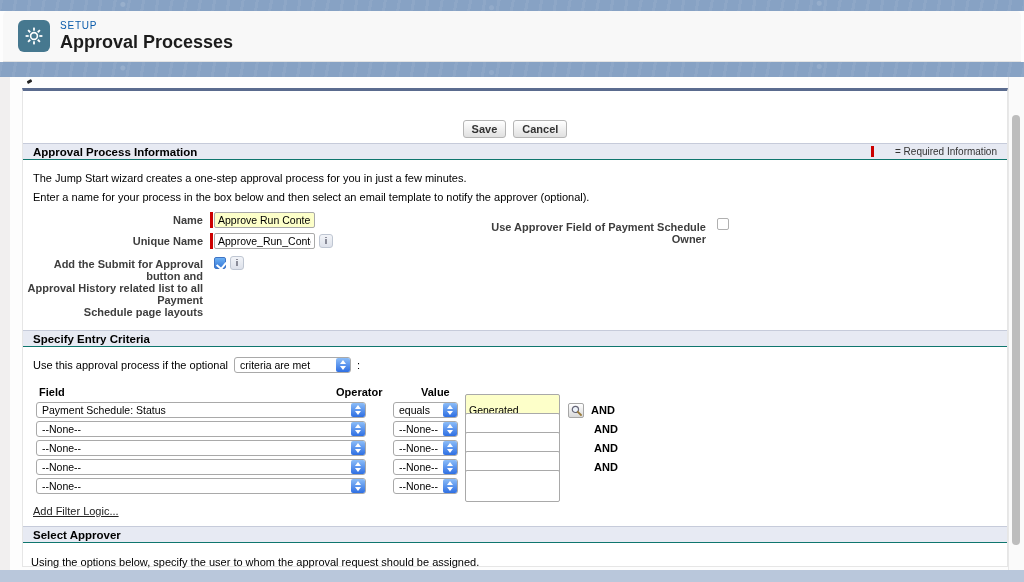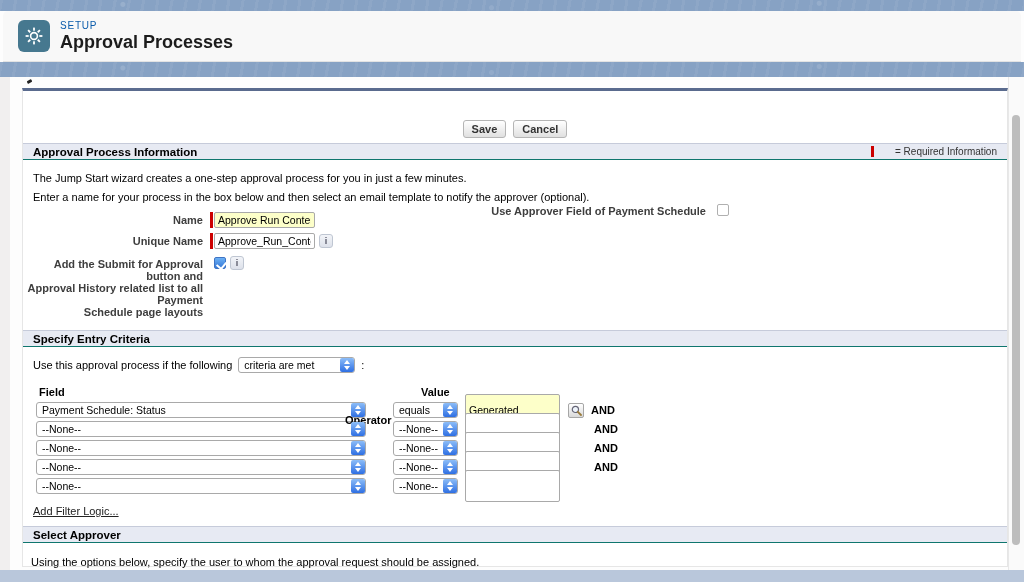--- a/index.html
+++ b/index.html
@@ -64,40 +64,40 @@
   .lookup { width:16px; height:15px; margin-left:3px; background:linear-gradient(#ffffff,#d9d9d9);
     border:1px solid #a6a6a6; border-radius:2px; display:inline-flex; align-items:center;
     justify-content:center; cursor:pointer; }
   .cb { width:12px; height:12px; border:1px solid #b0b0b0; border-radius:2px; background:#fff;
     display:inline-block; cursor:pointer; }
   .cb.checked { background:linear-gradient(#6db1f5,#3477d6); border-color:#3f74c4; position:relative; }
   .cb.checked::after { content:""; position:absolute; left:2.5px; top:1.5px; width:5px; height:7px;
     border:solid #fff; border-width:0 2px 2px 0; transform:rotate(40deg); }
 
   .right-col { position:absolute; left:425px; top:112px; display:flex; }
-  .right-col .flabel { width:258px; }
+  .right-col .flabel { width:258px;margin-top:16px; }
 
   
   .sel { display:flex; align-items:center; background:#fff; border:1px solid #a9a9a9;
     border-radius:3px; height:16px; font-size:10.5px; cursor:pointer; }
   .sel .sel-txt { flex:1; padding-left:5px; white-space:nowrap; overflow:hidden; }
   .stepper { width:14px; align-self:stretch; border-radius:2px;
     background:linear-gradient(#8cbdf8,#2e6fe3); position:relative; margin:0; }
   .stepper::before,.stepper::after { content:""; position:absolute; left:4px;
     border-left:3px solid transparent; border-right:3px solid transparent; }
   .stepper::before { top:2px; border-bottom:4px solid #fff; }
   .stepper::after { bottom:2px; border-top:4px solid #fff; }
 
   
   .crit-intro { display:flex; align-items:center; margin:10px 0 0 10px; }
   .crit-sel { width:117px; margin-left:6px; }
   .colon { margin-left:6px; }
   .crit-headers { position:relative; height:13px; margin-top:13px; font-weight:bold;text-decoration:underline; }
   .crit-headers span { position:absolute; top:0; }
-  .ch-field { left:16px; } .ch-op { left:322px;margin-top:28px; } .ch-val { left:398px; }
+  .ch-field { left:16px; } .ch-op { left:313px; } .ch-val { left:398px; }
   .crit-row { display:flex; align-items:center; margin-top:3px; height:16px; }
   .fsel { width:330px; margin-left:13px; }
   .osel { width:65px; margin-left:27px; }
   .vinput { width:95px; height:32px; margin-left:7px; border:1px solid #a9a9a9; border-radius:2px;
     font-family:"Liberation Sans",sans-serif; font-size:10.5px; padding:0 3px; background:#fff; }
   .vinput.hl { background:#fdffc9; }
   .crit-row .lookup { margin-left:8px; }
   .lookup-ph { width:19px; margin-left:8px; display:inline-block; }
   .conj { margin-left:7px; font-weight:bold; font-size:11px; }
 
@@ -188,32 +188,33 @@
       </div>
       <div class="fctl" style="margin-left:11px;">
         <span class="cb checked"></span>
         <span class="info-badge">i</span>
       </div>
     </div>
 
     <div class="right-col">
       <div class="flabel">
         <div>Use Approver Field of Payment Schedule</div>
+        <div>Owner</div>
       </div>
       <div class="fctl" style="margin-left:11px;">
         <span class="cb"></span>
       </div>
     </div>
 
     <div class="secbar" style="margin-top:12px;">
       <span class="sectitle">Specify Entry Criteria</span>
     </div>
 
     <div class="crit-intro">
-      <span>Use this approval process if the following</span>
+      <span>Use this approval process if the optional</span>
       <span class="sel crit-sel">
         <span class="sel-txt">criteria are met</span>
         <span class="stepper"></span>
       </span>
       <span class="colon">:</span>
     </div>
 
     <div class="crit-headers">
       <span class="ch-field">Field</span>
       <span class="ch-op">Operator</span>

